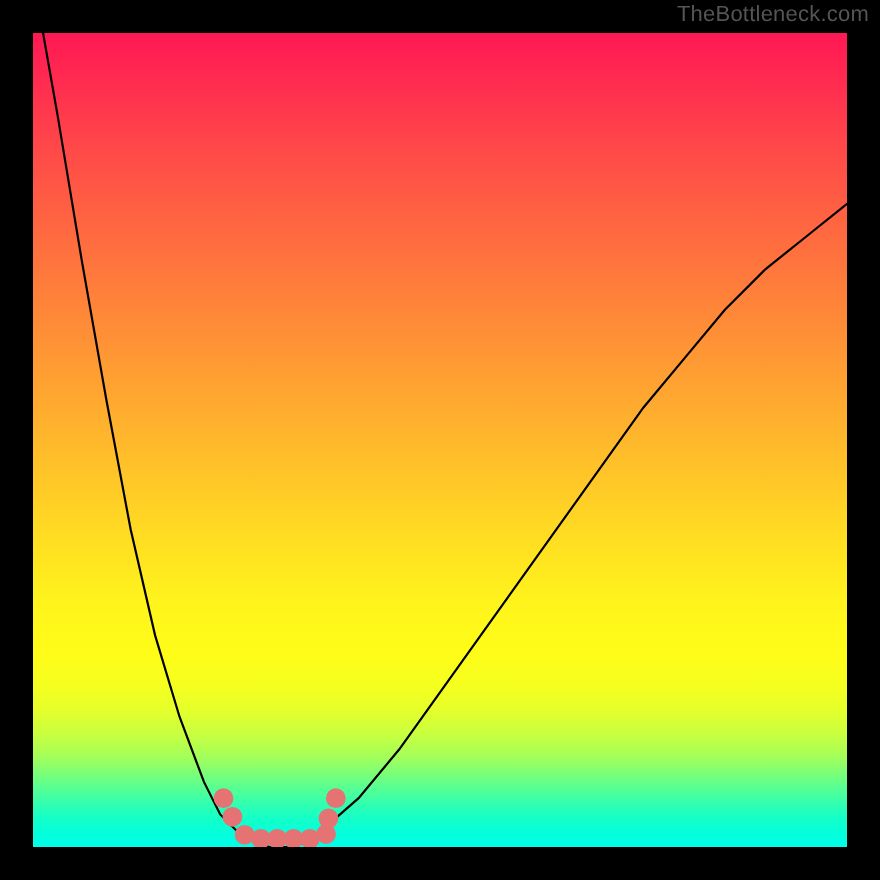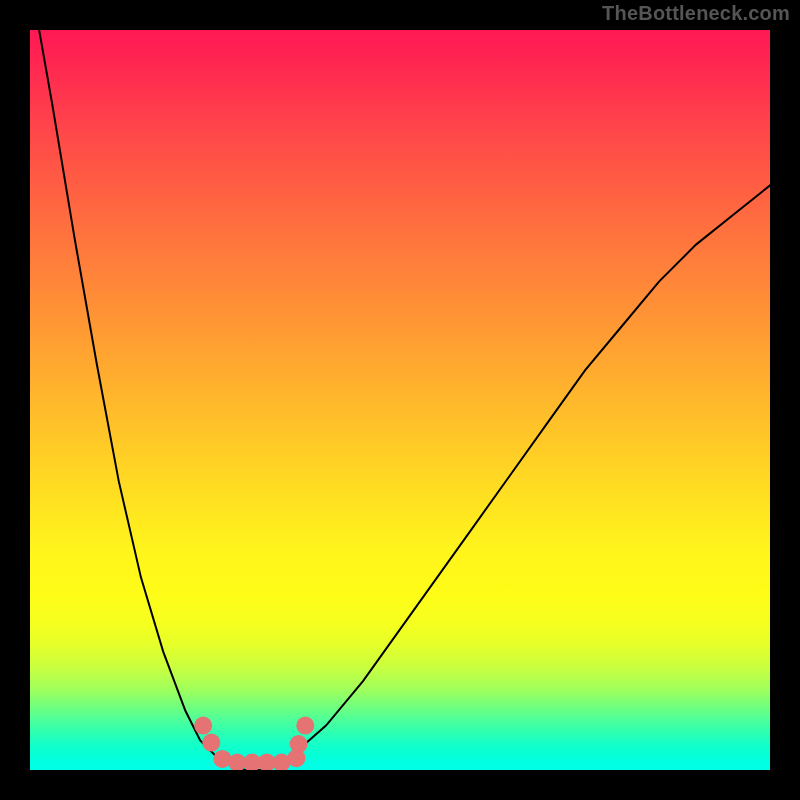--- a/index.html
+++ b/index.html
@@ -10,21 +10,21 @@
     position: relative;
     font-family: Arial, Helvetica, sans-serif;
     overflow: hidden;
   }
   .watermark {
     position: absolute;
     top: 2px;
     right: 10px;
     color: #555;
     font-size: 20px;
-    font-weight: 700;
+    font-weight: 400;
     z-index: 10;
     letter-spacing: 0.2px;
   }
   .plot {
     position: absolute;
     left: 30px;
     top: 30px;
     width: 740px;
     height: 740px;
   }

